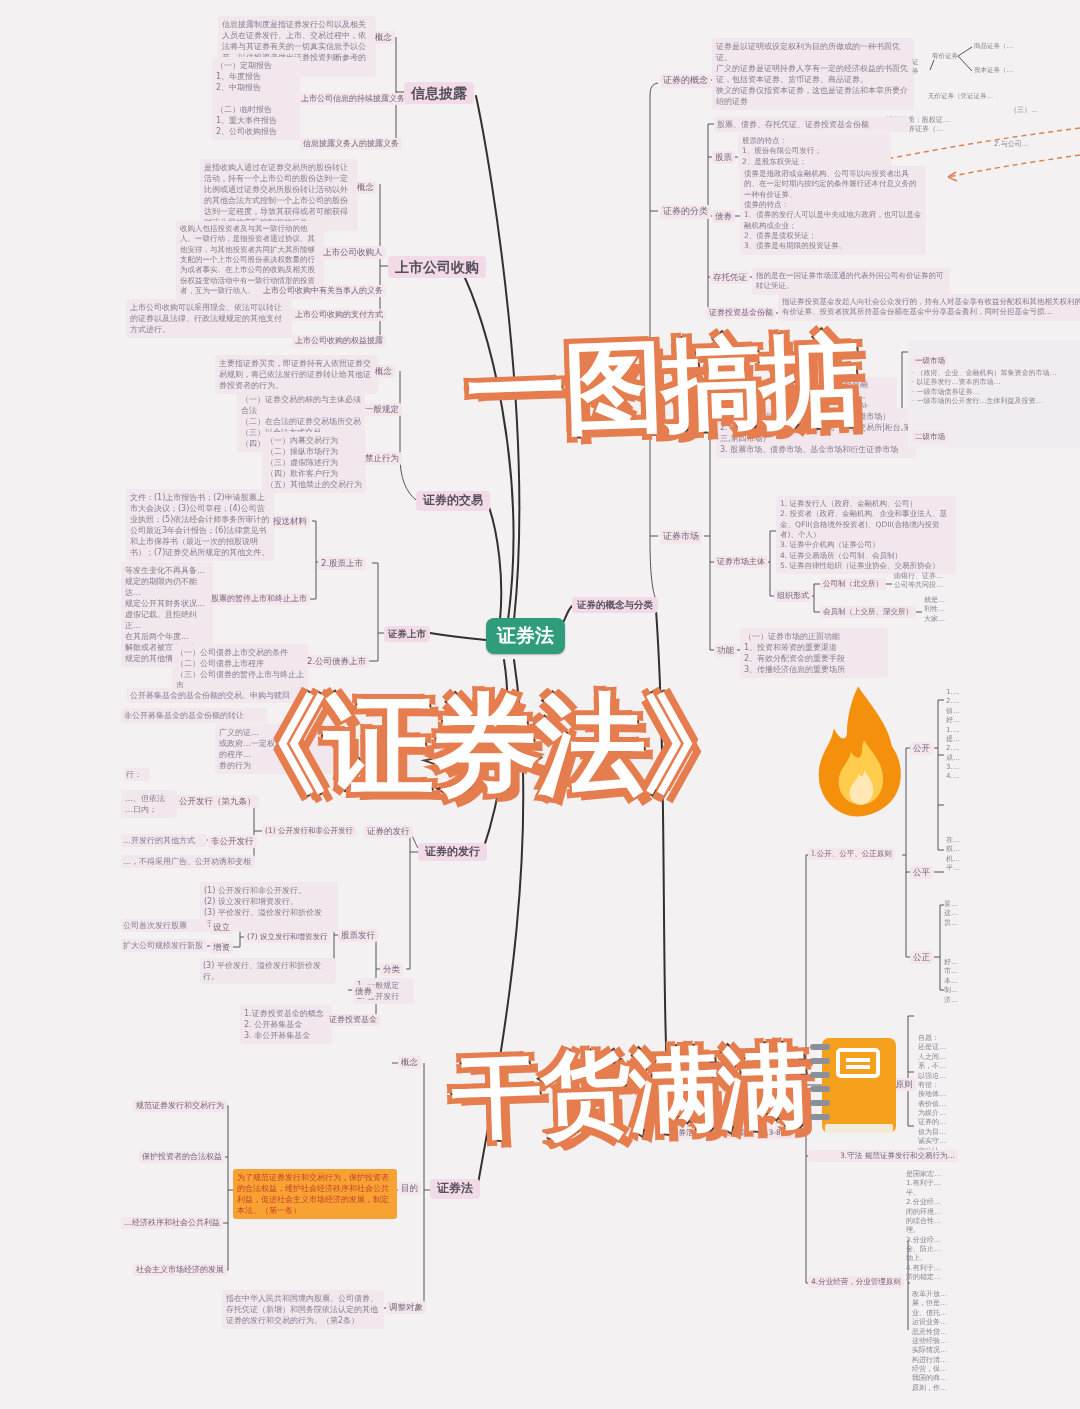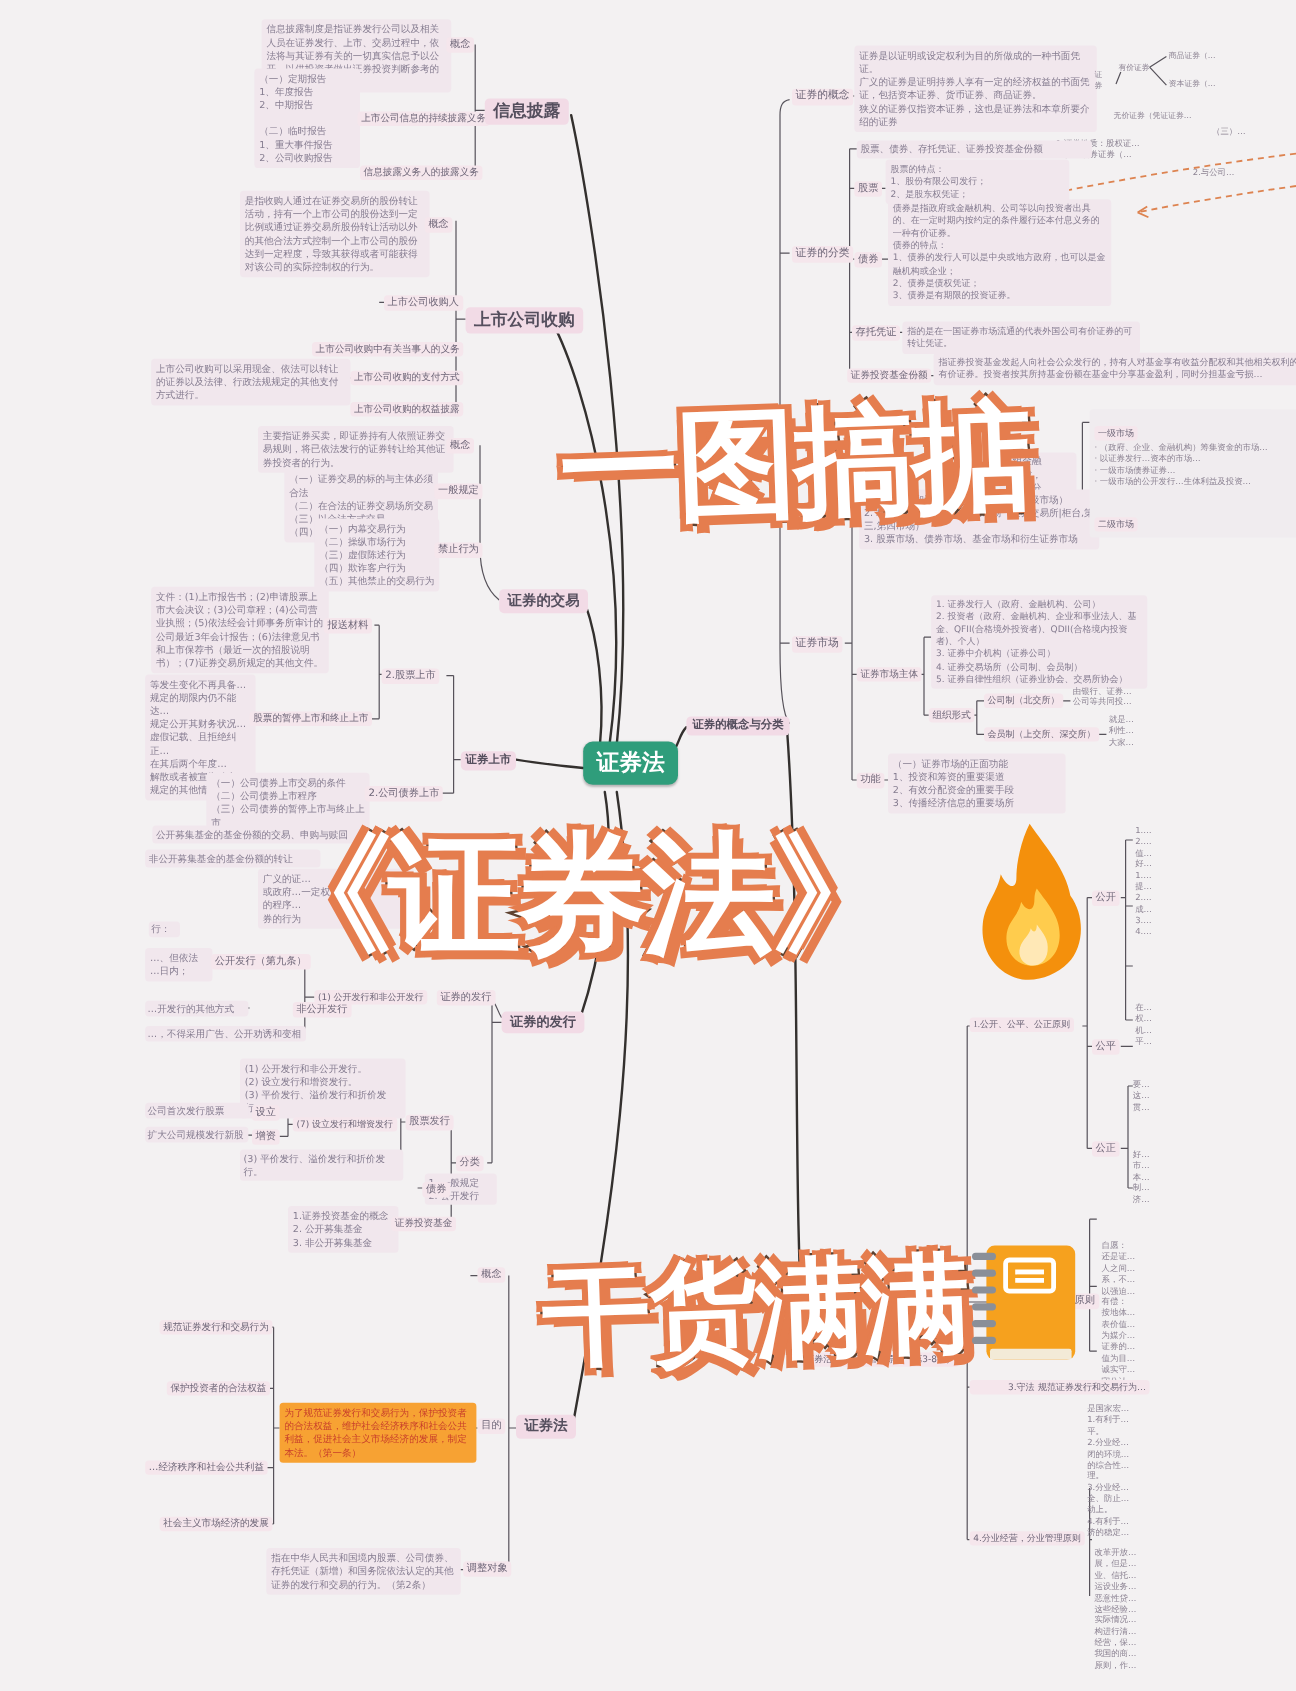--- a/index.html
+++ b/index.html
@@ -87,20 +87,21 @@
 
 （二）临时报告
 1、重大事件报告
 2、公司收购报告</div>
 <div class="l" style="left:298px;top:93px;font-size:8px;">上市公司信息的持续披露义务</div>
 <div class="l" style="left:300px;top:138px;font-size:8px;">信息披露义务人的披露义务</div>
 <div class="n" style="left:404px;top:82px;font-size:14px;">信息披露</div>
 
 <div class="t" style="left:200px;top:159px;width:150px;">是指收购人通过在证券交易所的股份转让活动，持有一个上市公司的股份达到一定比例或通过证券交易所股份转让活动以外的其他合法方式控制一个上市公司的股份达到一定程度，导致其获得或者可能获得对该公司的实际控制权的行为。</div>
 <div class="l" style="left:354px;top:181px;">概念</div>
+<div class="t" style="left:176px;top:221px;width:140px;font-size:7.5px;">收购人包括投资者及与其一致行动的他人。一致行动，是指投资者通过协议、其他安排，与其他投资者共同扩大其所能够支配的一个上市公司股份表决权数量的行为或者事实。在上市公司的收购及相关股份权益变动活动中有一致行动情形的投资者，互为一致行动人。</div>
 <div class="l" style="left:320px;top:246px;">上市公司收购人</div>
 <div class="l" style="left:260px;top:285px;font-size:8px;">上市公司收购中有关当事人的义务</div>
 <div class="t" style="left:126px;top:299px;width:158px;">上市公司收购可以采用现金、依法可以转让的证券以及法律、行政法规规定的其他支付方式进行。</div>
 <div class="l" style="left:292px;top:309px;font-size:8px;">上市公司收购的支付方式</div>
 <div class="l" style="left:292px;top:335px;font-size:8px;">上市公司收购的权益披露</div>
 <div class="n" style="left:388px;top:256px;font-size:14px;">上市公司收购</div>
 
 <div class="t" style="left:215px;top:355px;width:155px;">主要指证券买卖，即证券持有人依照证券交易规则，将已依法发行的证券转让给其他证券投资者的行为。</div>
 <div class="l" style="left:372px;top:365px;">概念</div>
 <div class="t" style="left:237px;top:391px;width:120px;">（一）证券交易的标的与主体必须合法
@@ -137,21 +138,21 @@
 <div class="t" style="left:121px;top:708px;width:140px;padding:2px 3px;">非公开募集基金的基金份额的转让</div>
 <div class="t" style="left:215px;top:724px;width:122px;">广义的证…
 或政府…一定权…
 的程序…
 券的行为</div>
 <div class="t" style="left:124px;top:768px;width:22px;padding:1px 2px;">行：</div>
 <div class="t" style="left:121px;top:790px;width:48px;">…、但依法
 …日内；</div>
 <div class="l" style="left:176px;top:795px;">公开发行（第九条）</div>
 <div class="t" style="left:121px;top:834px;width:82px;padding:1px 2px;">…开发行的其他方式</div>
-<div class="l" style="left:208px;top:835px;margin-left:36px;">非公开发行</div>
+<div class="l" style="left:208px;top:835px;">非公开发行</div>
 <div class="t" style="left:121px;top:855px;width:130px;padding:1px 2px;">…，不得采用广告、公开劝诱和变相</div>
 <div class="l" style="left:262px;top:825px;font-size:7.5px;">(1) 公开发行和非公开发行</div>
 <div class="l" style="left:364px;top:825px;">证券的发行</div>
 <div class="n" style="left:418px;top:843px;font-size:11px;">证券的发行</div>
 <div class="t" style="left:200px;top:882px;width:130px;">(1) 公开发行和非公开发行。
 (2) 设立发行和增资发行。
 (3) 平价发行、溢价发行和折价发行。</div>
 <div class="t" style="left:121px;top:919px;width:82px;padding:1px 2px;">公司首次发行股票</div>
 <div class="l" style="left:210px;top:921px;">设立</div>
 <div class="t" style="left:121px;top:939px;width:82px;padding:1px 2px;">扩大公司规模发行新股</div>

